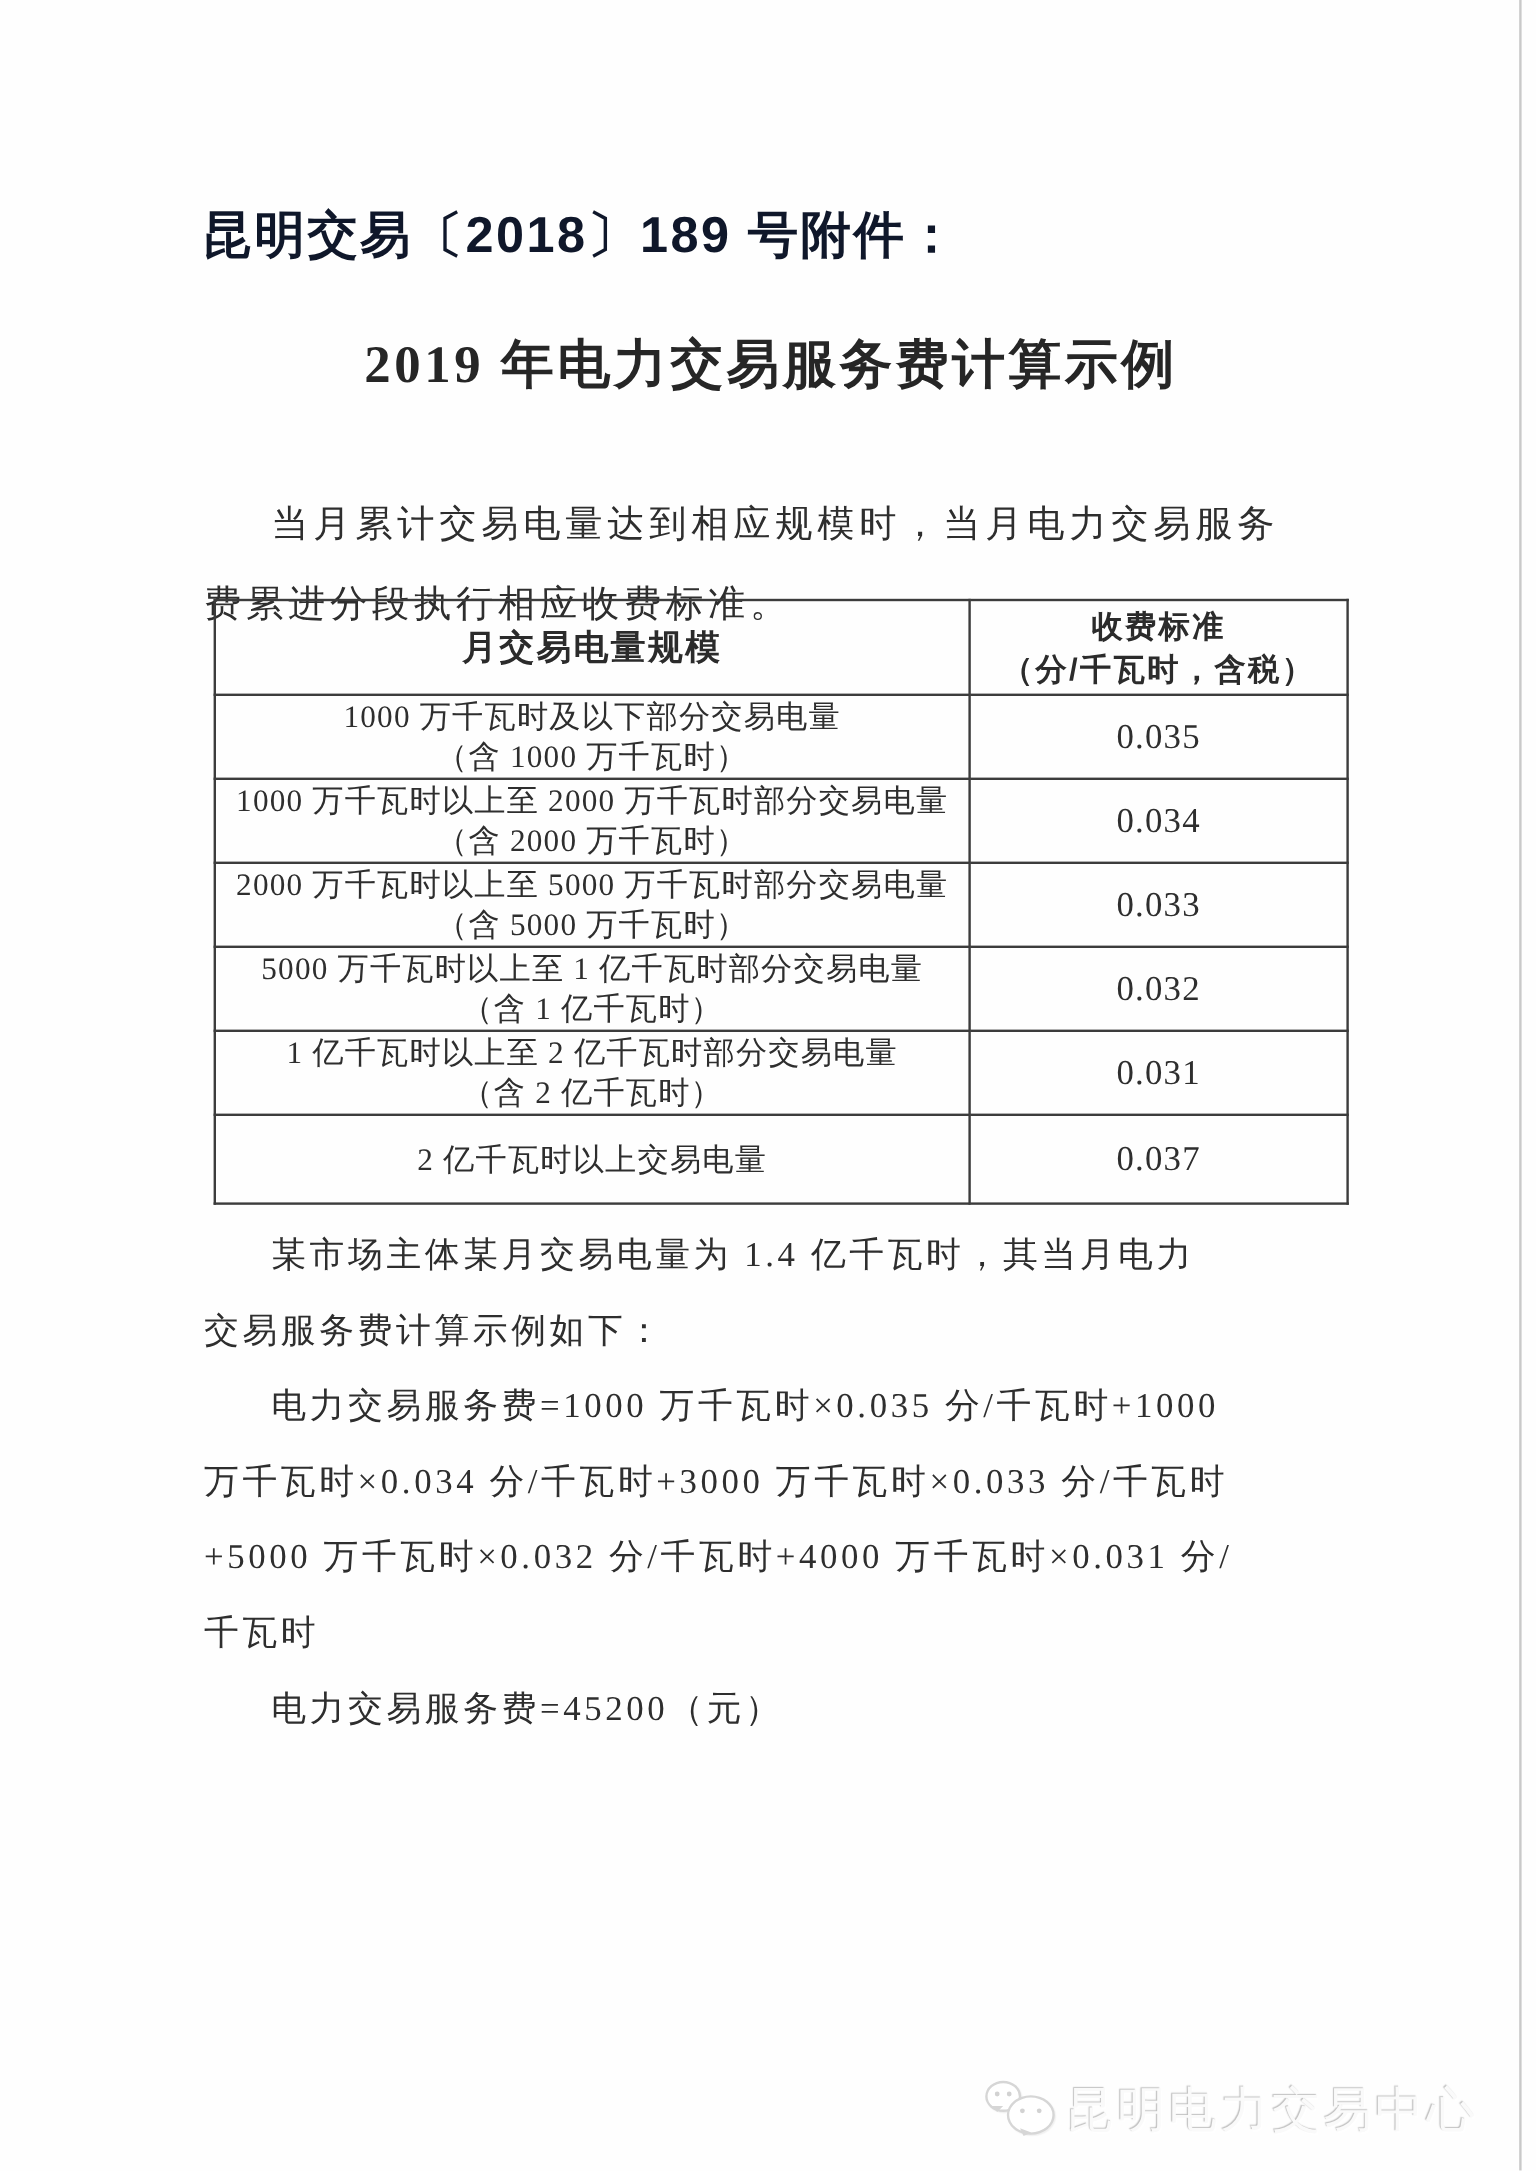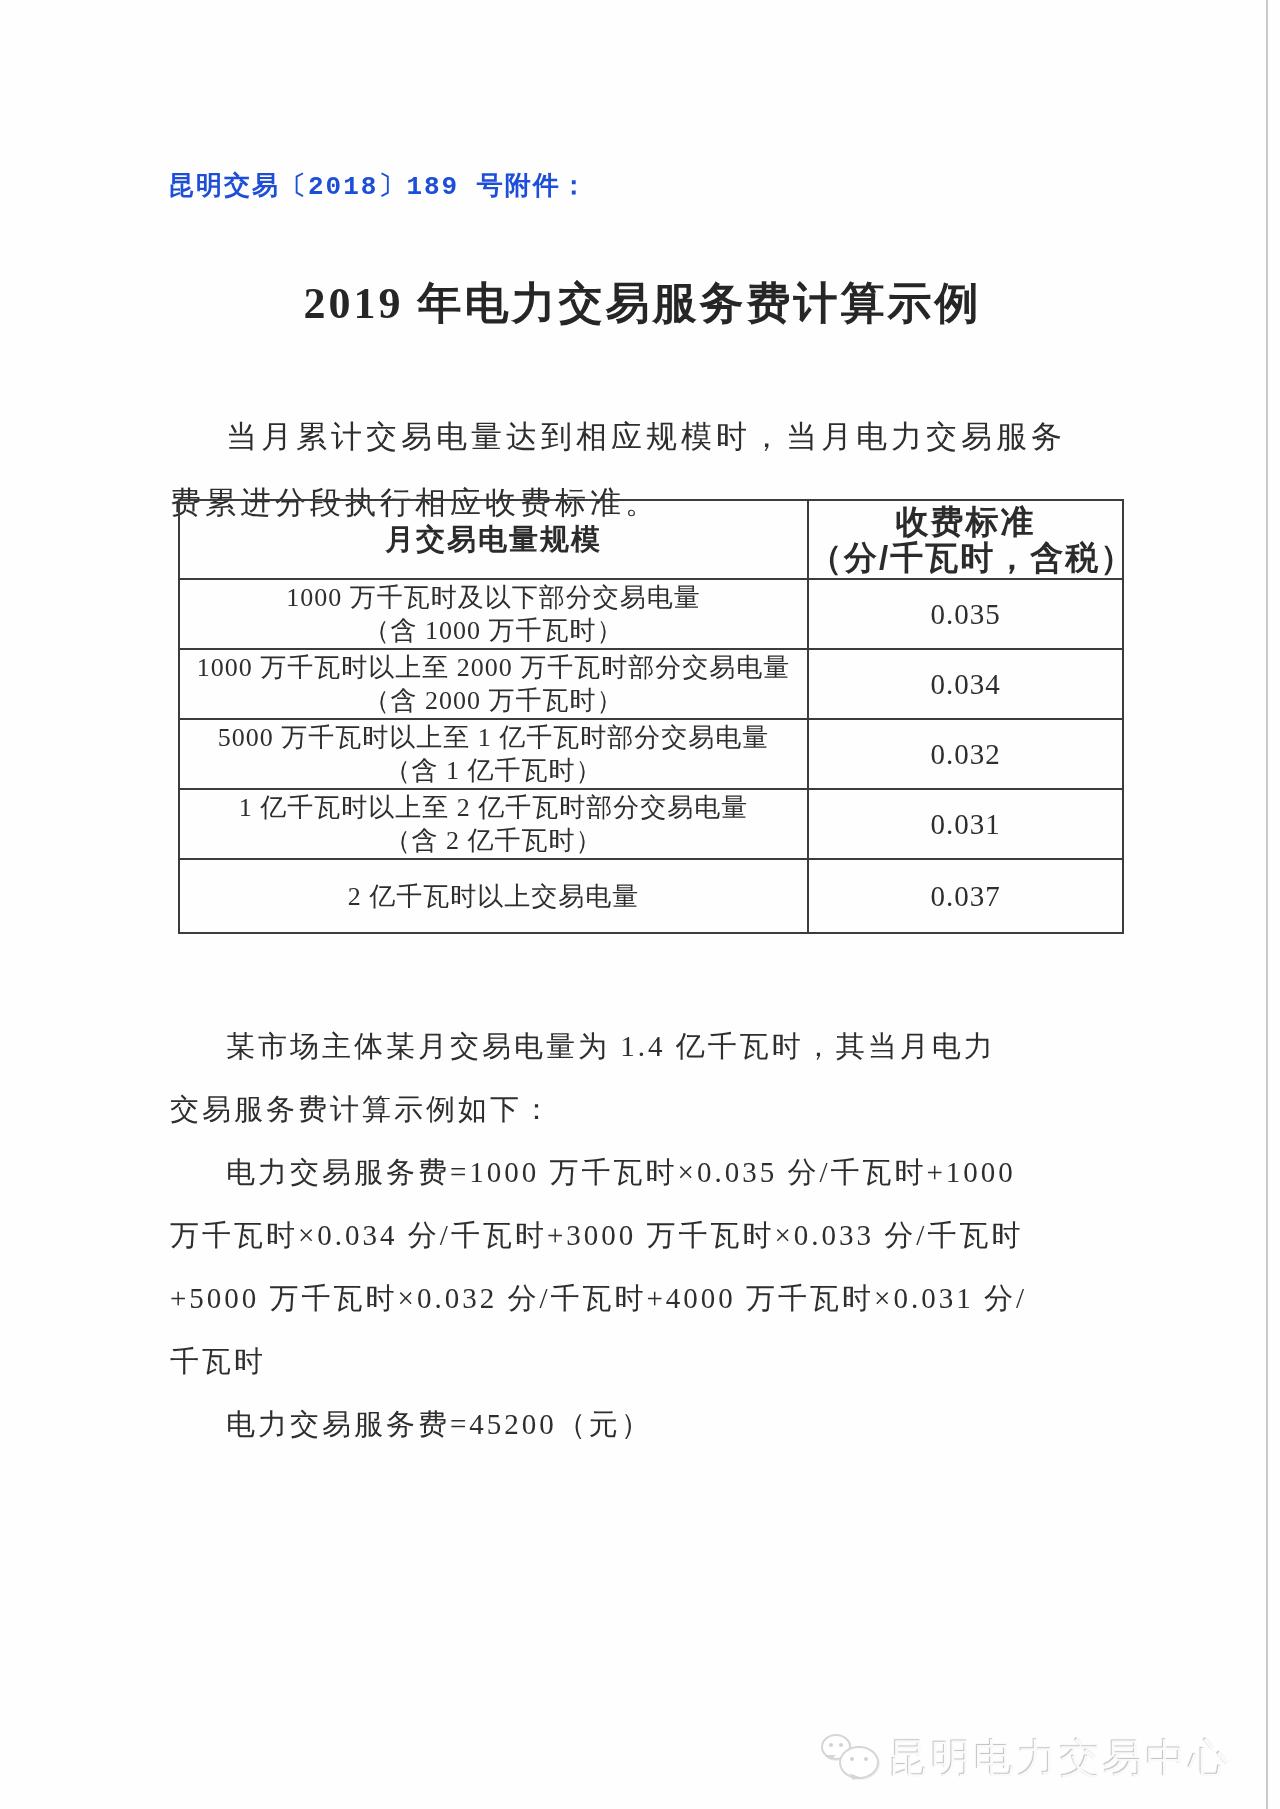--- a/index.html
+++ b/index.html
@@ -8,23 +8,23 @@
     background:#fefefee8; background-color:#fefefe;
     font-family:"Liberation Serif","DejaVu Serif",serif;
     color:#2e2e2e; overflow:hidden;
   }
   .edge-line {
     position:absolute; left:1266px; top:0; width:2px; height:1809px;
     background:#c9c9c9;
   }
   .doc-number {
     position:absolute; left:168px; top:168px;
-    font-family:Liberation Mono, monospace;
-    font-weight:bold; font-size:26px; letter-spacing:2px; white-space:nowrap;
-    color:#1d4ed8;
+    font-family:Liberation Sans, sans-serif;
+    font-weight:bold; font-size:42px; letter-spacing:2px; white-space:nowrap;
+    color:#0f172a;
   }
   .title {
     position:absolute; left:170px; top:278px; width:945px; margin:0;
     text-align:center; font-size:44px; line-height:52px; font-weight:bold;
     letter-spacing:3px; white-space:nowrap; color:#262626;
   }
   .intro {
     position:absolute; left:170px; top:404px; width:950px;
     font-size:31px; line-height:66px; letter-spacing:4px;
   }
@@ -41,21 +41,21 @@
   }
   .col-scale { width:629px; }
   .col-rate  { width:315px; }
   .header-row td { height:77px; }
   .data-row td   { height:68px; }
   .last-row td   { height:72px; }
   .th-scale, .th-rate {
     font-family:"Liberation Sans","DejaVu Sans",sans-serif;
     font-weight:bold; font-size:29px; color:#2b2b2b; letter-spacing:2px;
   }
-  .th-rate .line { font-size:33px; line-height:36px;text-align:center; }
+  .th-rate .line { font-size:26px; line-height:36px;text-align:center; }
   .scale-cell .line { font-size:26px; line-height:33px; letter-spacing:1px; }
   .rate-cell { font-size:29px; letter-spacing:1px; }
 
   .example {
     position:absolute; left:170px; top:1015px; width:950px;
     font-size:29px; line-height:63px; letter-spacing:3px;
   }
 
   .watermark {
     position:absolute; top:1728px; right:48px; height:60px;
@@ -128,20 +128,27 @@
       </tr>
       <tr class="data-row">
         <td class="scale-cell">
           <div class="line">1000 万千瓦时以上至 2000 万千瓦时部分交易电量</div>
           <div class="line">（含 2000 万千瓦时）</div>
         </td>
         <td class="rate-cell">0.034</td>
       </tr>
       <tr class="data-row">
         <td class="scale-cell">
+          <div class="line">2000 万千瓦时以上至 5000 万千瓦时部分交易电量</div>
+          <div class="line">（含 5000 万千瓦时）</div>
+        </td>
+        <td class="rate-cell">0.033</td>
+      </tr>
+      <tr class="data-row">
+        <td class="scale-cell">
           <div class="line">5000 万千瓦时以上至 1 亿千瓦时部分交易电量</div>
           <div class="line">（含 1 亿千瓦时）</div>
         </td>
         <td class="rate-cell">0.032</td>
       </tr>
       <tr class="data-row">
         <td class="scale-cell">
           <div class="line">1 亿千瓦时以上至 2 亿千瓦时部分交易电量</div>
           <div class="line">（含 2 亿千瓦时）</div>
         </td>

